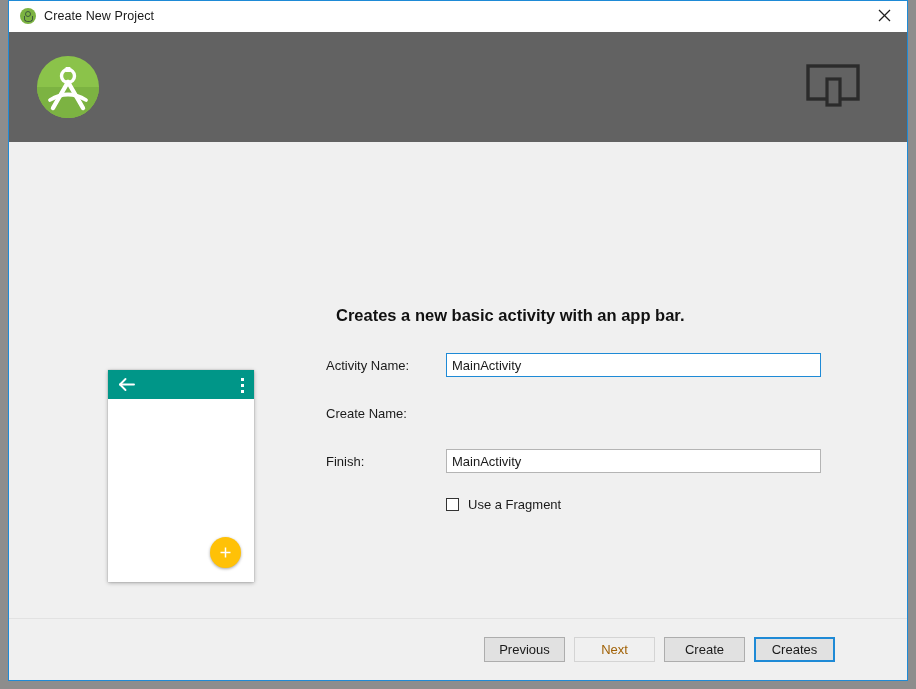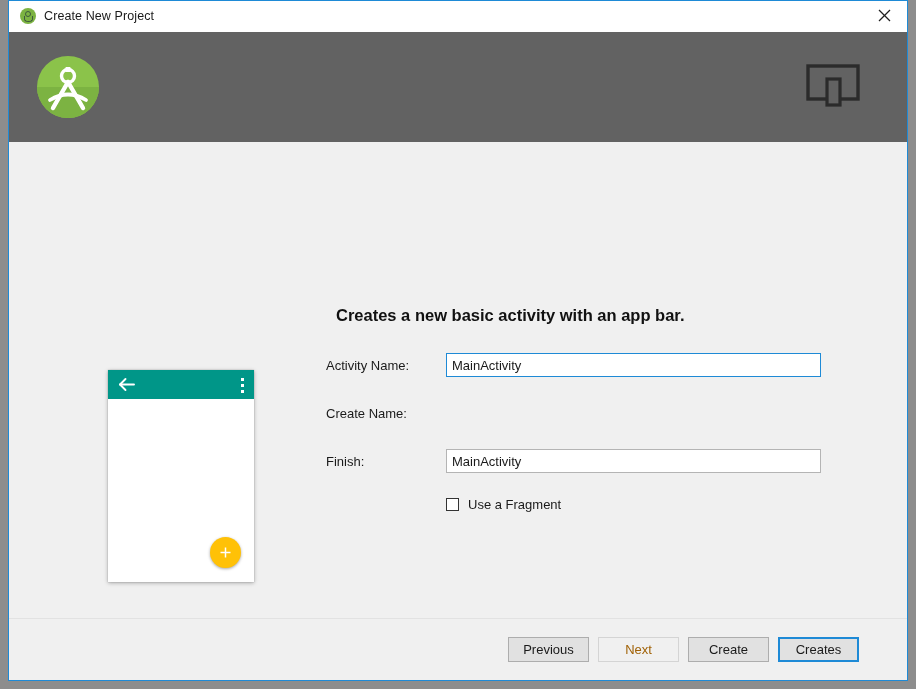--- a/index.html
+++ b/index.html
@@ -251,21 +251,21 @@
 
   
   .footer {
     height: 62px;
     min-height: 62px;
     background: #f0f0f0;
     border-top: 1px solid #e2e2e2;
     display: flex;
     align-items: center;
     justify-content: flex-end;
-    padding-right: 48px;
+    padding-right: 72px;
     box-sizing: border-box;
   }
   .btn {
     width: 81px;
     height: 25px;
     margin-left: 9px;
     background: #e1e1e1;
     border: 1px solid #adadad;
     box-sizing: border-box;
     font-family: "Liberation Sans", sans-serif;

